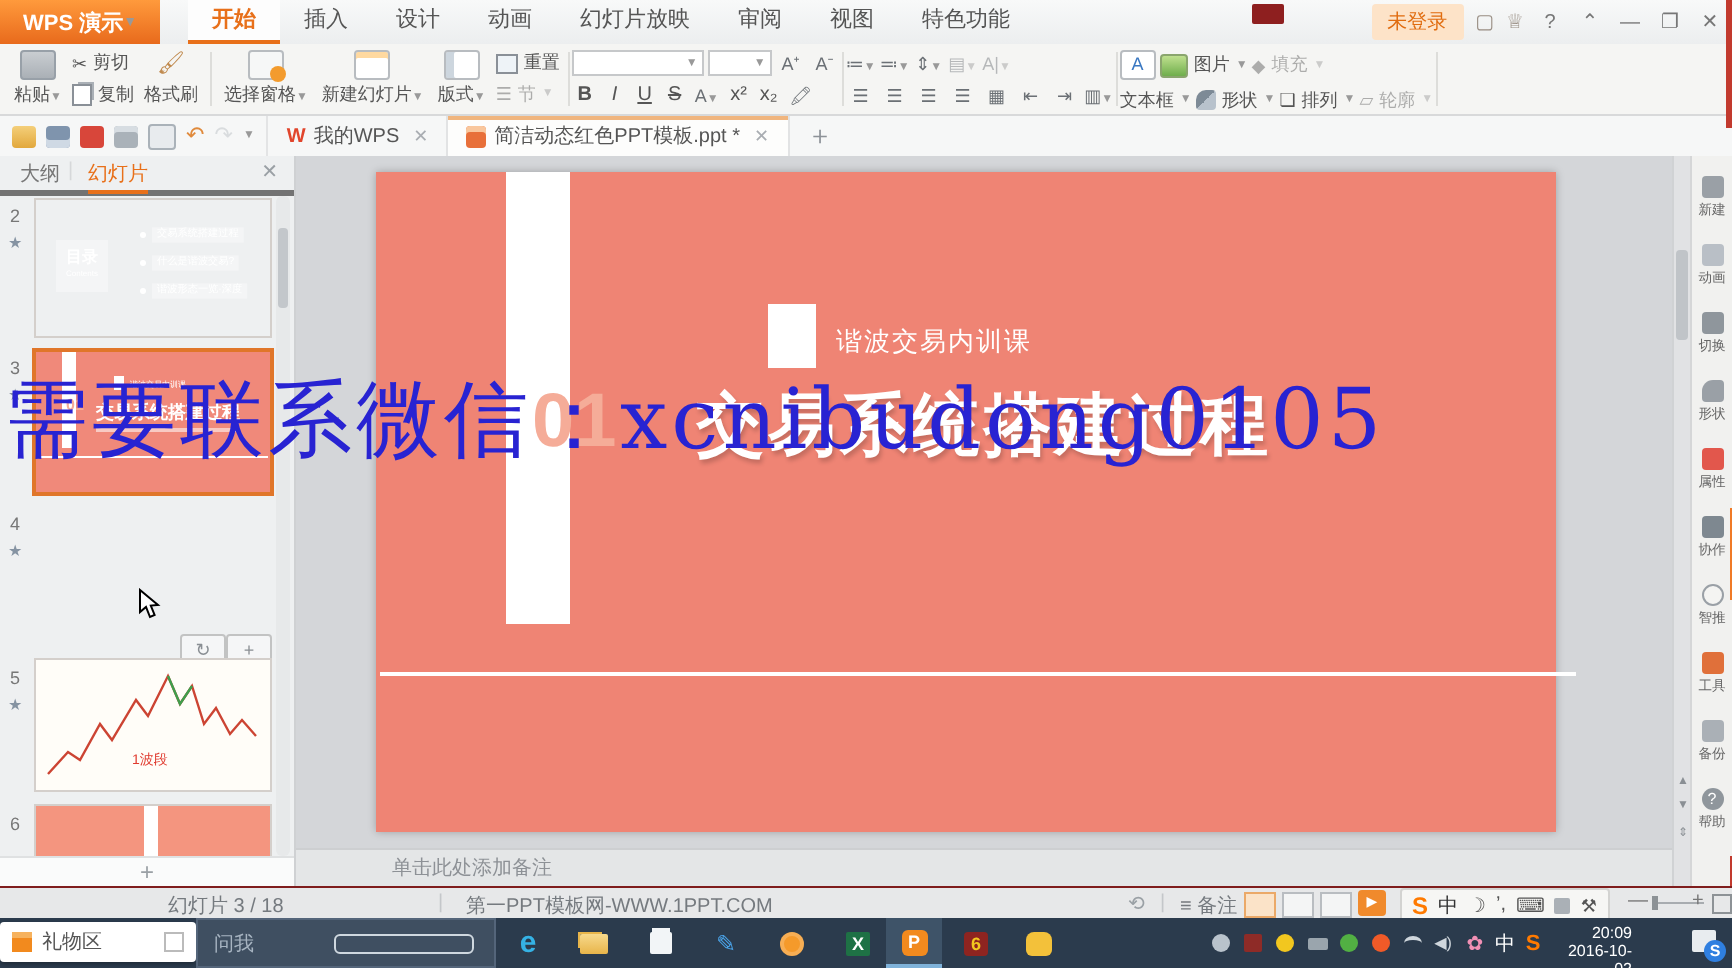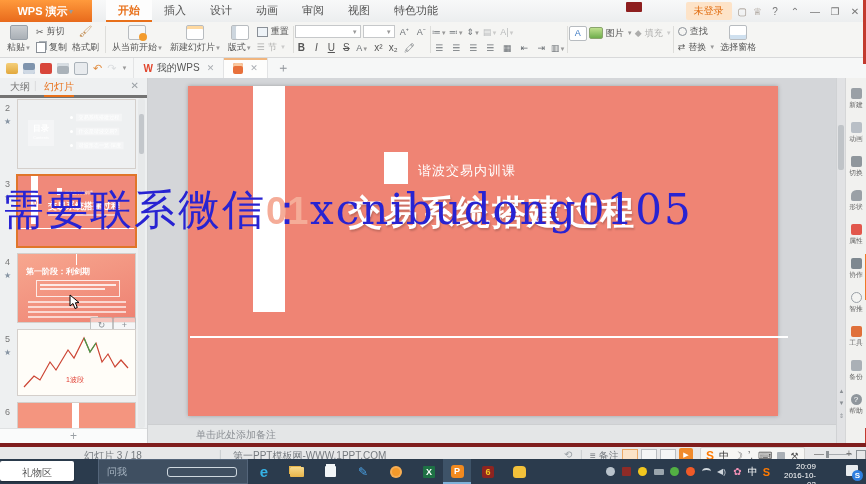--- a/index.html
+++ b/index.html
@@ -1,21 +1,21 @@
 <!DOCTYPE html>
 <html><head>
 <meta charset="utf-8">
 <style>
   html,body{margin:0;padding:0;background:#9aa0a6;}
   .screen{position:relative;width:866px;height:484px;overflow:hidden;
           font-family:"Liberation Sans",sans-serif;background:#d4d6d9;}
   .abs{position:absolute;}
   
   .titlebar{left:0;top:0;width:866px;height:22px;background:linear-gradient(#f8f9f9,#eceeef);border-bottom:1px solid #e2e3e4;display:flex;align-items:stretch;}
-  .logo{width:92px;background:linear-gradient(#ff9a3c,#e86a1c);color:#fff;font-size:11px;font-weight:bold;display:flex;align-items:center;justify-content:center;gap:0;}
+  .logo{width:80px;background:linear-gradient(#ff9a3c,#e86a1c);color:#fff;font-size:11px;font-weight:bold;display:flex;align-items:center;justify-content:center;gap:0;}
   .logo .caret{font-size:7px;}
   .rtabs{display:flex;margin-left:14px;}
   .rtab{padding:0 12px;font-size:11px;color:#555;line-height:21px;cursor:default;}
   .rtab.active{color:#e8701a;font-weight:bold;background:#fdfdfd;box-shadow:inset 0 -2px 0 #e8701a;}
   .tb-right{position:absolute;right:0;top:0;height:22px;display:flex;align-items:center;gap:6px;padding-right:4px;}
   .login{background:#fde3c8;color:#e06c0f;font-size:10px;padding:2px 8px;border-radius:2px;}
   .winbtn{width:14px;height:14px;font-size:10px;color:#777;display:flex;align-items:center;justify-content:center;}
   .miniic{font-size:10px;color:#9a8f85;}
   
   .ribbon{left:0;top:22px;width:866px;height:36px;background:#f5f5f3;border-bottom:1px solid #d8d9da;display:flex;align-items:stretch;padding:2px 2px;box-sizing:border-box;}
@@ -92,31 +92,31 @@
   
   .tools{position:absolute;left:845px;top:0;width:21px;height:365px;background:#f1f1ef;border-left:1px solid #d5d6d7;box-sizing:border-box;}
   .titem{position:absolute;left:0;width:20px;text-align:center;}
   .tic{width:11px;height:11px;margin:0 auto 1px;background:#9aa0a6;border-radius:2px;}
   .tlbl{font-size:8px;color:#666;transform:scale(.85);transform-origin:center top;white-space:nowrap;}
   .accentbar{position:absolute;left:19px;width:2px;background:#f07a26;}
   
   .wm-blue{position:absolute;left:2px;top:104px;z-index:30;font-family:"DejaVu Serif",serif;font-size:42px;color:#2823d2;letter-spacing:2px;white-space:nowrap;}
   .wm-box{position:absolute;left:110px;top:132px;z-index:31;background:#fff;border:2px solid #0b0b0b;padding:2px 9px;font-size:15px;font-weight:bold;color:#e01212;white-space:nowrap;letter-spacing:.5px;}
   
-  .statusbar{left:0;top:443px;width:866px;height:16px;background:#e7e8e9;border-top:4px solid #7f1d1d;font-size:10px;color:#757a7f;}
+  .statusbar{left:0;top:443px;width:866px;height:16px;background:#e7e8e9;border-top:1px solid #7f1d1d;font-size:10px;color:#757a7f;}
   .viewbox{position:absolute;top:2px;width:14px;height:11px;border:1px solid #b9bdc1;background:#f4f5f5;}
   .viewbox.active{background:#fbe3c8;border-color:#eba968;}
   .playbtn{position:absolute;top:1px;width:14px;height:13px;background:#f08a2c;border-radius:2px;color:#fff;font-size:7px;text-align:center;line-height:13px;}
   .imebar{position:absolute;left:700px;top:0;height:15px;background:#f6f6f4;border:1px solid #d3d3d1;border-radius:2px;display:flex;align-items:center;gap:5px;padding:0 5px;}
   .zoomtrack{position:absolute;top:7px;width:26px;height:1px;background:#a8acb0;}
   .zoomthumb{position:absolute;left:0;top:-3px;width:3px;height:7px;background:#8d9296;}
   .fitbox{position:absolute;top:3px;width:8px;height:8px;border:1px solid #8d9296;}
   
   .taskbar{left:0;top:459px;width:866px;height:25px;background:#2b3b4d;}
-  .gift{position:absolute;left:0;top:2px;width:74px;height:20px;background:#fff;border-radius:2px;box-shadow:0 1px 2px rgba(0,0,0,.3);display:flex;align-items:center;gap:5px;padding:0 6px;box-sizing:border-box;flex-direction:column;}
+  .gift{position:absolute;left:0;top:2px;width:98px;height:20px;background:#fff;border-radius:2px;box-shadow:0 1px 2px rgba(0,0,0,.3);display:flex;align-items:center;gap:5px;padding:0 6px;box-sizing:border-box;}
   .gifticon{width:10px;height:10px;background:#f28a1e;box-shadow:inset 0 3px 0 #f6b25e;}
   .gifttxt{font-size:10px;color:#555;flex:1;}
   .giftchk{width:8px;height:8px;border:1px solid #bbb;}
   .tsearch{position:absolute;left:98px;top:0;width:150px;height:25px;background:#3f4f61;border:1px solid #54657a;box-sizing:border-box;display:flex;align-items:center;}
   .tsearch span{font-size:10px;color:#a7b4c1;padding-left:8px;flex:1;}
   .mic{width:5px;height:8px;border:1px solid #cfd8df;border-radius:3px;margin-right:10px;}
   .tapp{position:absolute;top:0;width:28px;height:25px;display:flex;align-items:center;justify-content:center;}
   .tapp.active{background:#3e5368;box-shadow:inset 0 -2px 0 #7fb2d9;}
   .tray{position:absolute;top:0;width:15px;height:25px;display:flex;align-items:center;justify-content:center;}
   .clock{position:absolute;left:776px;top:3px;width:40px;color:#fff;font-size:8px;text-align:right;line-height:9px;}
@@ -134,20 +134,21 @@
   <div class="abs titlebar">
     <div class="logo">
       <span>WPS 演示</span>
       <span class="caret">▼</span>
     </div>
     <div class="rtabs">
       <span class="rtab active">开始</span>
       <span class="rtab">插入</span>
       <span class="rtab">设计</span>
       <span class="rtab">动画</span>
+      <span class="rtab">幻灯片放映</span>
       <span class="rtab">审阅</span>
       <span class="rtab">视图</span>
       <span class="rtab">特色功能</span>
     </div>
     <div class="promo"></div>
     <div class="tb-right">
       <span class="login">未登录</span>
       <span class="miniic">▢</span>
       <span class="miniic">♕</span>
       <span class="winbtn">?</span>
@@ -176,21 +177,21 @@
       </div>
       <div class="bigbtn">
         <span style="font-size:11px;color:#c08a4e;">🖌</span>
         <span>格式刷</span>
       </div>
     </div>
     <div class="vsep"></div>
     <div class="rgroup">
       <div class="bigbtn">
         <span class="ic14 ic-play"></span>
-        <span><span>从当前开始</span><span class="caret">▼</span></span>
+        <span><span>选择窗格</span><span class="caret">▼</span></span>
       </div>
       <div class="bigbtn">
         <span class="ic14 ic-slide"></span>
         <span><span>新建幻灯片</span><span class="caret">▼</span></span>
       </div>
       <div class="bigbtn">
         <span class="ic14 ic-layout"></span>
         <span><span>版式</span><span class="caret">▼</span></span>
       </div>
       <div class="col2">
@@ -256,59 +257,64 @@
             <span class="ic14 ic-img" style="width:12px;height:10px;"></span>
             <span>图片</span>
             <span class="caret">▼</span>
           </div>
         <div class="smallbtn dis">
             <span>◆</span>
             <span>填充</span>
             <span class="caret">▼</span>
           </div>
       </div>
+      <div class="ribbon-row">
+        <div class="smallbtn">
+            <span>文本框</span>
+            <span class="caret">▼</span>
+          </div>
+        <div class="smallbtn">
+            <span class="ic14 ic-shape" style="width:10px;height:10px;"></span>
+            <span>形状</span>
+            <span class="caret">▼</span>
+          </div>
+        <div class="smallbtn">
+            <span>❏</span>
+            <span>排列</span>
+            <span class="caret">▼</span>
+          </div>
+        <div class="smallbtn dis">
+            <span>▱</span>
+            <span>轮廓</span>
+            <span class="caret">▼</span>
+          </div>
+      </div>
     </div>
     <div class="vsep"></div>
-    <div class="rgroup">
-      <div class="col2">
-        <div class="smallbtn">
-            <span style="display:inline-block;width:7px;height:7px;border:1.5px solid #8a9097;border-radius:50%;"></span>
-            <span>查找</span>
-          </div>
-        <div class="smallbtn">
-            <span>⇄</span>
-            <span>替换</span>
-            <span class="caret">▼</span>
-          </div>
-      </div>
-      <div class="bigbtn">
-        <span class="ic14 ic-selpane"></span>
-        <span>选择窗格</span>
-      </div>
-    </div>
   </div>
 
   <div class="abs docbar">
     <div class="qbar">
       <span class="qi qi-folder"></span>
       <span class="qi qi-save"></span>
       <span class="qi qi-pdf"></span>
       <span class="qi qi-print"></span>
       <span class="qi qi-preview"></span>
       <span class="qarrow">↶</span>
       <span class="qarrow dis">↷</span>
       <span class="caret">▼</span>
     </div>
     <div class="dtab">
       <span class="wlogo">W</span>
       <span>我的WPS</span>
       <span class="xclose">✕</span>
     </div>
     <div class="dtab active">
       <span class="ppticon"></span>
+      <span>简洁动态红色PPT模板.ppt *</span>
       <span class="xclose">✕</span>
     </div>
     <div class="plus">＋</div>
   </div>
 
   <div class="abs main">
 
     <div class="panel">
       <div class="phead">
         <span class="ptab" style="left:10px;">大纲</span>
@@ -347,32 +353,20 @@
         <div style="position:absolute;left:15px;top:22px;font-size:8px;font-weight:bold;color:#f5ac98;">01</div>
         <div style="position:absolute;left:39px;top:12px;width:5px;height:7px;background:#fff;"></div>
         <div style="position:absolute;left:47px;top:13px;font-size:5px;color:#fff;transform:scale(.8);transform-origin:left;white-space:nowrap;">谐波交易内训课</div>
         <div style="position:absolute;left:30px;top:24px;font-size:9px;font-weight:bold;color:#fff;white-space:nowrap;">交易系统搭建过程</div>
         <div style="position:absolute;left:30px;top:38px;width:72px;height:2px;background:rgba(255,255,255,.55);"></div>
         <div style="position:absolute;left:1px;top:52px;width:115px;height:1px;background:#fff;"></div>
       </div>
 
       <span class="tnum" style="top:179px;">4</span>
       <span class="tstar" style="top:193px;">★</span>
-      <div class="thumb" style="top:176px;height:68px;background:linear-gradient(160deg,#f7a78f,#ee8172);">
-        <div style="position:absolute;left:58px;top:0;width:1px;height:11px;background:#fff;"></div>
-        <div style="position:absolute;left:8px;top:12px;font-size:8px;font-weight:bold;color:#fff;white-space:nowrap;">第一阶段：利剑期</div>
-        <div style="position:absolute;left:18px;top:26px;width:82px;height:15px;border:1px solid rgba(255,255,255,.8);">
-          <div style="margin:3px 3px 2px;height:2px;background:rgba(255,255,255,.8);"></div>
-          <div style="margin:0 14px 0 3px;height:2px;background:rgba(255,255,255,.8);"></div>
-        </div>
-        <div style="position:absolute;left:10px;top:47px;width:98px;height:2px;background:rgba(255,255,255,.65);"></div>
-        <div style="position:absolute;left:10px;top:52px;width:98px;height:2px;background:rgba(255,255,255,.65);"></div>
-        <div style="position:absolute;left:10px;top:57px;width:98px;height:2px;background:rgba(255,255,255,.65);"></div>
-        <div style="position:absolute;left:10px;top:62px;width:70px;height:2px;background:rgba(255,255,255,.65);"></div>
-      </div>
       <div class="ghostbtn" style="left:90px;top:239px;">↻</div>
       <div class="ghostbtn" style="left:113px;top:239px;">+</div>
 
       <span class="tnum" style="top:256px;">5</span>
       <span class="tstar" style="top:270px;">★</span>
       <div class="thumb" style="top:252px;height:65px;background:#fffdf8;">
         <svg width="117" height="65">
           <polyline points="6,57 16,46 22,50 32,32 38,40 50,20 56,28 66,8 72,22 78,13 84,32 90,24 97,37 103,30 110,38" fill="none" stroke="#cc4433" stroke-width="1.2"></polyline>
           <polyline points="66,8 72,22 78,13" fill="none" stroke="#3f9e4d" stroke-width="1.2"></polyline>
           <text x="48" y="52" font-size="7" fill="#e03b2f">1波段</text>

